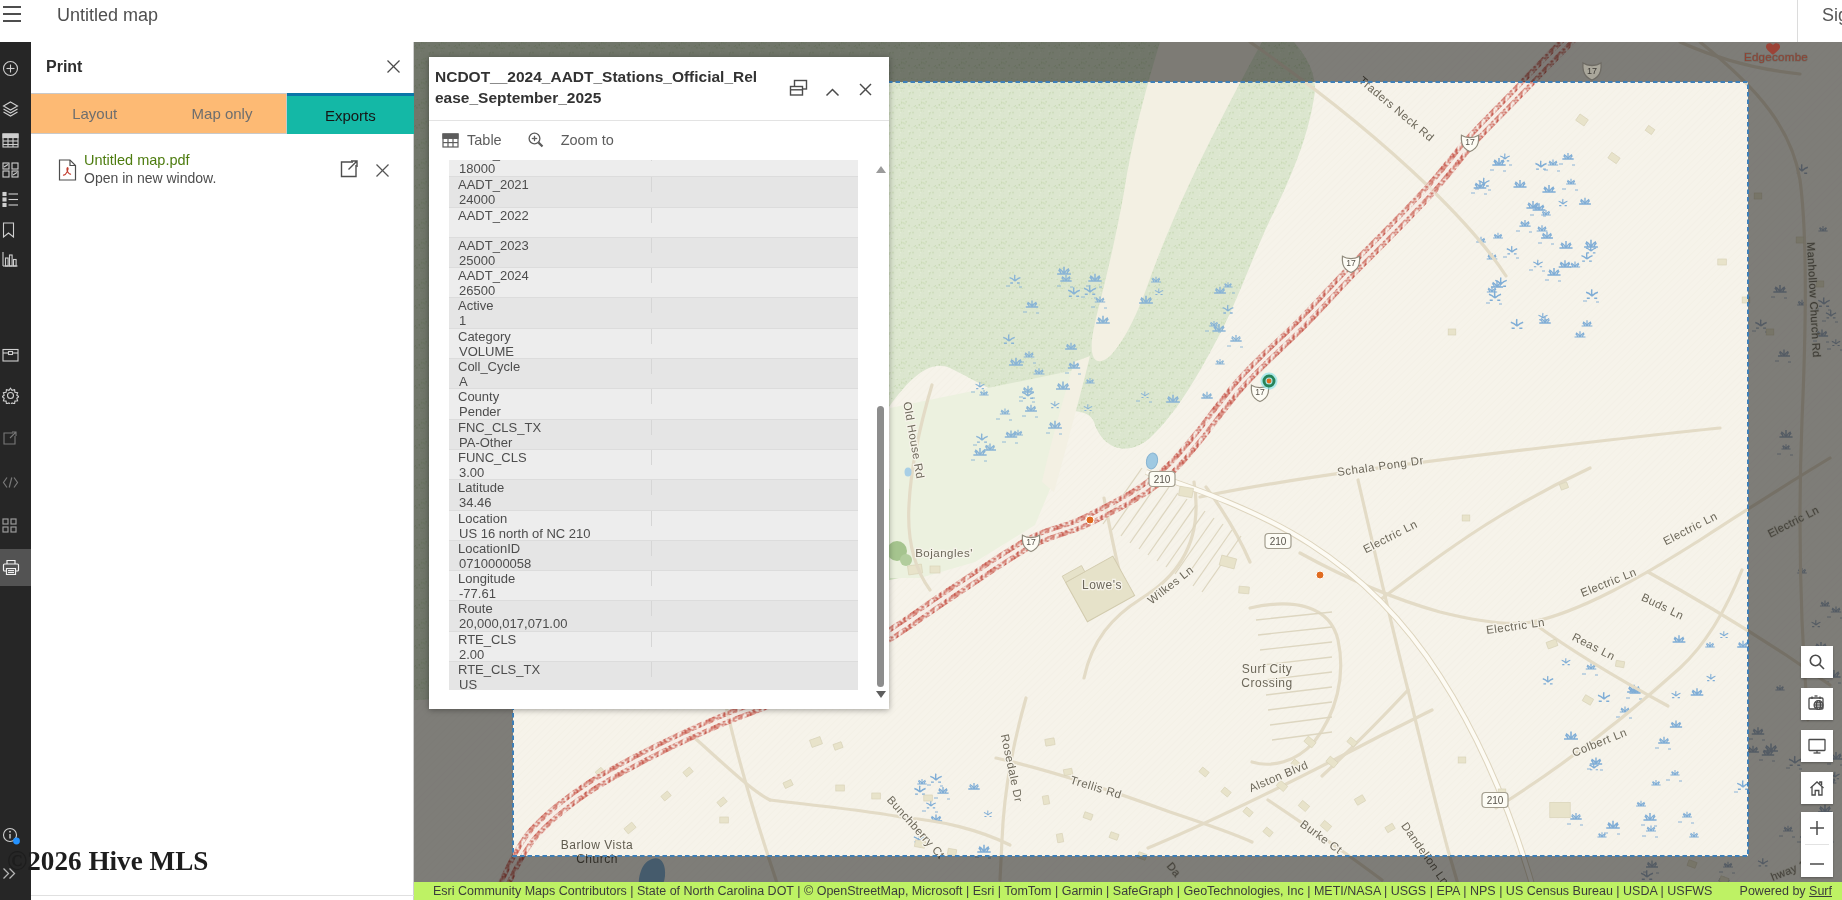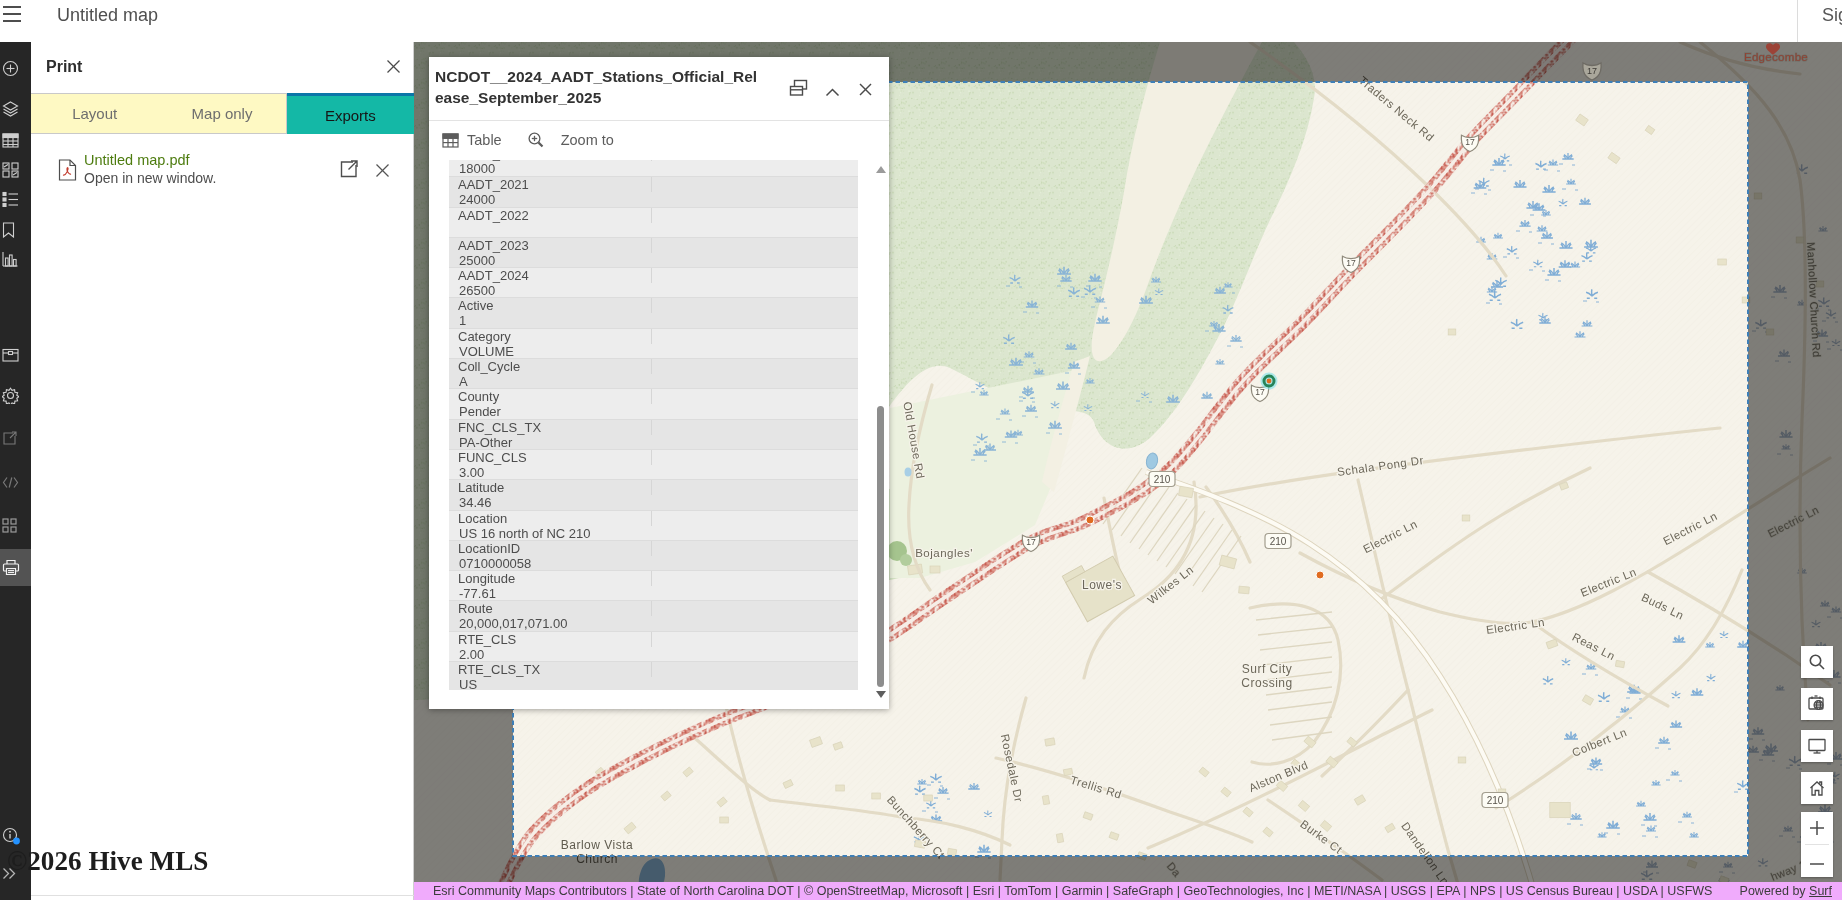--- a/index.html
+++ b/index.html
@@ -20,36 +20,36 @@
 .ric { position:absolute; left:0; width:31px; height:30px; display:flex; align-items:center; justify-content:flex-start; padding-left:2px; }
 .ric svg { display:block; }
 #printActive { position:absolute; left:0px; top:507px; width:31px; height:37px; background:#535353; }
 
 
 #panel { position:absolute; left:31px; top:42px; width:383px; height:858px; background:#fff; border-right:1px solid #cfcfcf; z-index:11; }
 #panelHead { position:relative; height:51px; }
 #panelTitle { position:absolute; left:15px; top:16px; font-size:16px; font-weight:bold; color:#2e2e2e; }
 #panelClose { position:absolute; left:355px; top:17px; width:16px; height:16px; }
 #tabs { position:absolute; left:0; top:51px; width:383px; height:41px; display:flex; }
-.tab { flex:1; display:flex; align-items:center; justify-content:center; font-size:15px; color:#6e6e6e; background:#fef9c3; border-top:1px solid #c9c9c9; border-bottom:1px solid #c9c9c9; }
+.tab { flex:1; display:flex; align-items:center; justify-content:center; font-size:15px; color:#6e6e6e; background:#fdba74; border-top:1px solid #c9c9c9; border-bottom:1px solid #c9c9c9; }
 .tab.mid { border-right:1px solid #c9c9c9; }
 .tab.active { border-top:3px solid #0b76a8; border-bottom:none; border-right:none; color:#161616; background:#14b8a6; }
 #pdfItem { position:absolute; left:0; top:104px; width:383px; height:46px; }
 #pdfIcon { position:absolute; left:27px; top:13px; }
 #pdfName { position:absolute; left:53px; top:6px; font-size:14.5px; color:#4d7c0f; }
 #pdfSub  { position:absolute; left:53px; top:24px; font-size:14px; color:#4d4d4d; }
 #pdfOpen { position:absolute; left:308px; top:13px; }
 #pdfDel  { position:absolute; left:344px; top:17px; }
 #panelBottomLine { position:absolute; left:0; top:853px; width:383px; height:1px; background:#e0e0e0; }
 
 
 #map { position:absolute; left:414px; top:42px; width:1428px; height:858px; z-index:1; }
 
 
-#attrib { position:absolute; left:414px; top:882px; width:1428px; height:18px; background:#f0abfc; z-index:6; font-size:12.5px; color:#3c3c3c; }
+#attrib { position:absolute; left:414px; top:882px; width:1428px; height:18px; background:#bef264; z-index:6; font-size:12.5px; color:#3c3c3c; }
 #attribL { position:absolute; left:19px; top:2px; white-space:nowrap; }
 #attribR { position:absolute; right:10px; top:2px; white-space:nowrap; }
 
 
 .mbtn { position:absolute; width:32px; height:32px; background:#fff; box-shadow:0 1px 2px rgba(0,0,0,0.3); z-index:7; display:flex; align-items:center; justify-content:center; }
 #zoombox { position:absolute; left:1801px; top:812px; width:32px; height:65px; background:#fff; box-shadow:0 1px 2px rgba(0,0,0,0.3); z-index:7; }
 #zoombox .zl { position:absolute; left:4px; top:32px; width:24px; height:1px; background:#e2e2e2; }
 
 
 #popup { position:absolute; left:429px; top:57px; width:460px; height:652px; background:#fff; box-shadow:0 1px 6px rgba(0,0,0,0.35); z-index:20; }

